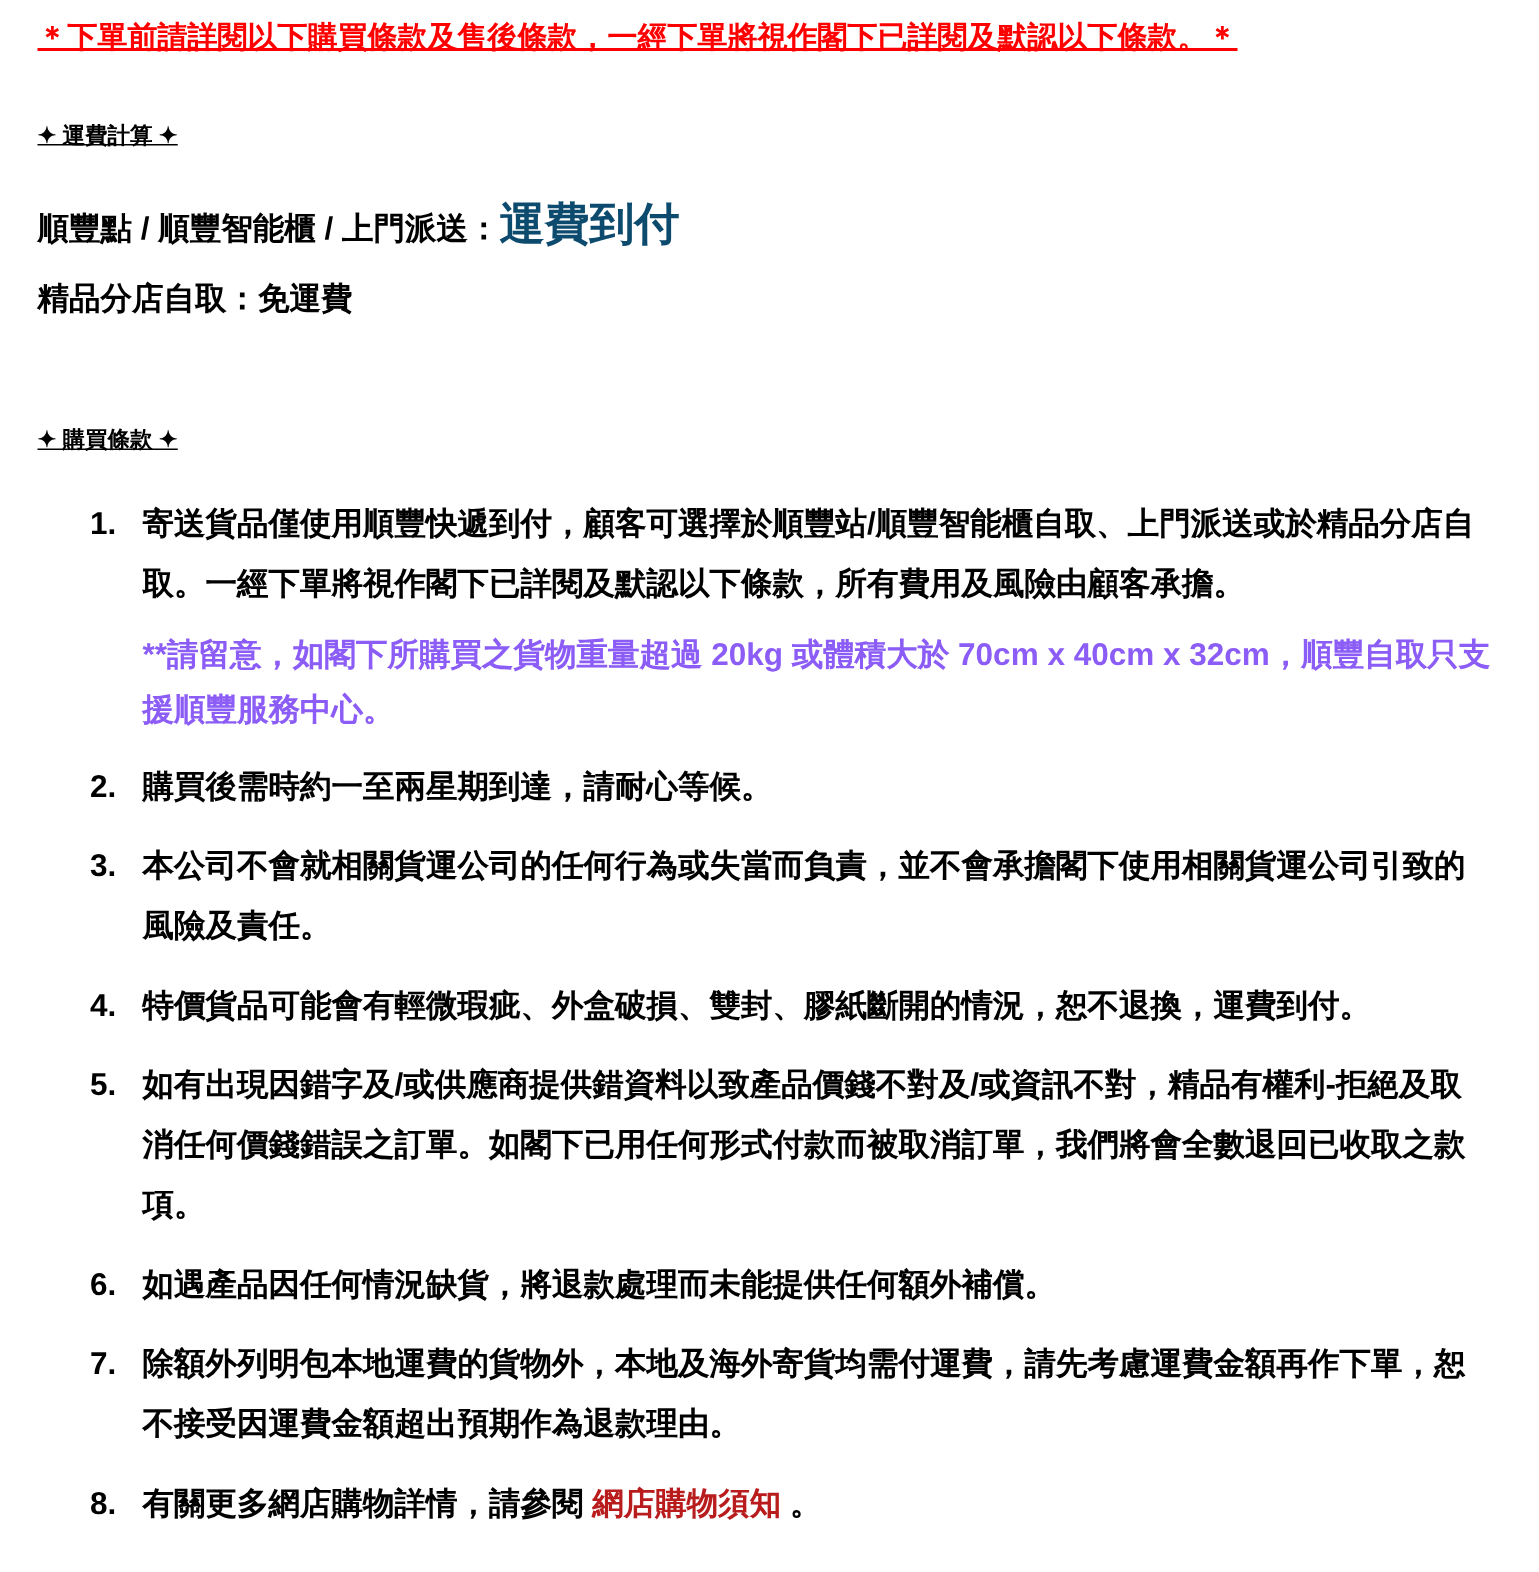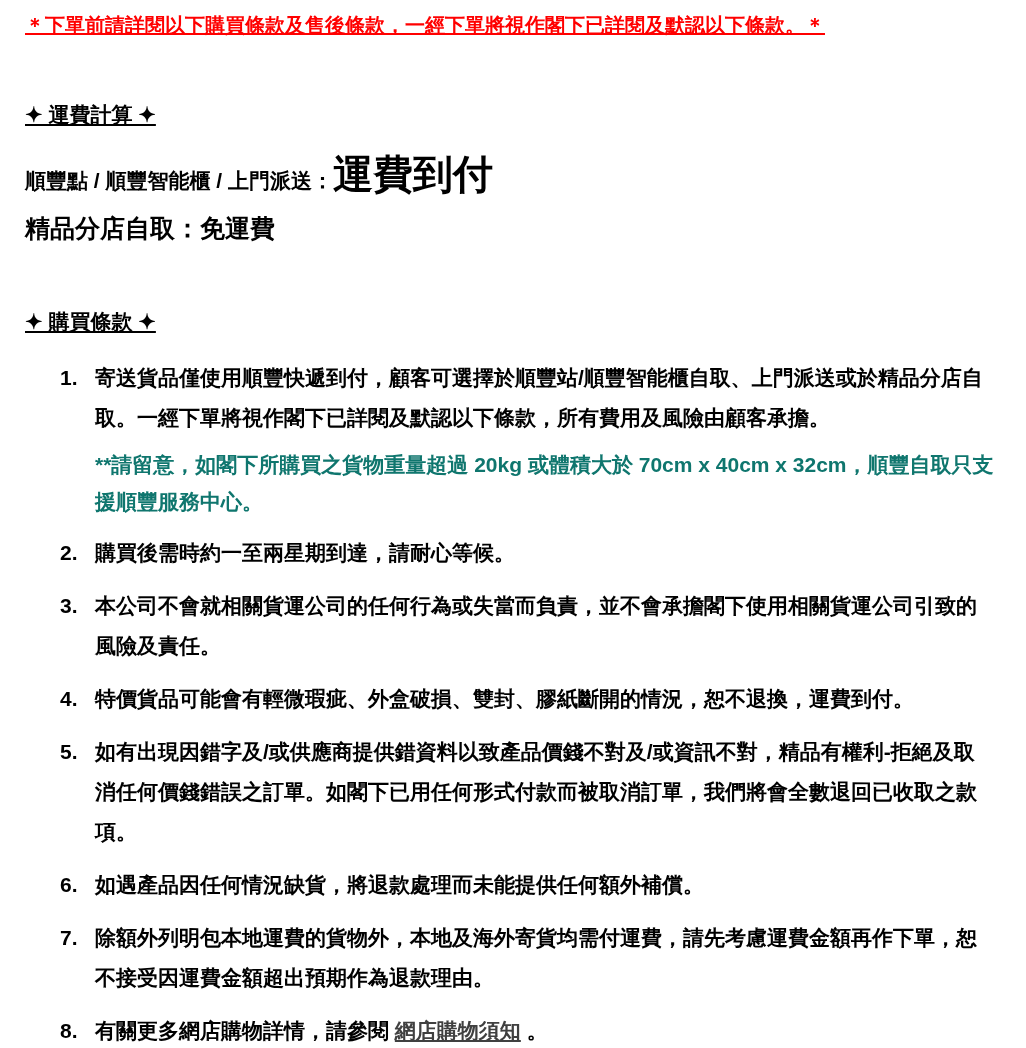--- a/index.html
+++ b/index.html
@@ -20,38 +20,38 @@
     box-sizing: border-box;
   }
   .top-notice {
     margin: 0;
     font-size: 20px;
     line-height: 25px;
     color: #ff0000;
     text-decoration: underline;
   }
   .section-heading {
-    margin: 64px 0 0 0;
-    font-size: 21px;
+    margin: 40px 0 0 0;
+    font-size: 15px;
     line-height: 25px;
     font-weight: 700;
     text-decoration: underline;
   }
   .ship-line {
     margin: 29px 0 0 0;
     font-size: 21px;
     line-height: 36px;
   }
   .big-red {
-    font-size: 40px;
-    color: #000000;
+    font-size: 30px;
+    color: #0c4a6e;
   }
   .ship-line2 {
     margin: 17px 0 0 0;
-    font-size: 25px;
+    font-size: 21px;
     line-height: 24px;
   }
   .section-heading.second {
     margin-top: 69px;
   }
   .term-list {
     margin-top: 24px;
   }
   .term-row {
     display: flex;
@@ -67,27 +67,26 @@
     width: 920px;
   }
   .term-text {
     margin: 0;
     width: 892px;
   }
   .u {
   }
   .red-note {
     margin: 8px 0 0 0;
-    color: #0f766e;
+    color: #8b5cf6;
     line-height: 37px;
     width: 918px;
   }
   .guide-link {
-    color: #404040;
-    text-decoration: underline;
+    color: #b91c1c;
     cursor: pointer;
   }
 </style>
 </head>
 <body>
 
 <div class="page">
 
   <p class="top-notice">＊下單前請詳閱以下購買條款及售後條款，一經下單將視作閣下已詳閱及默認以下條款。＊</p>
 

